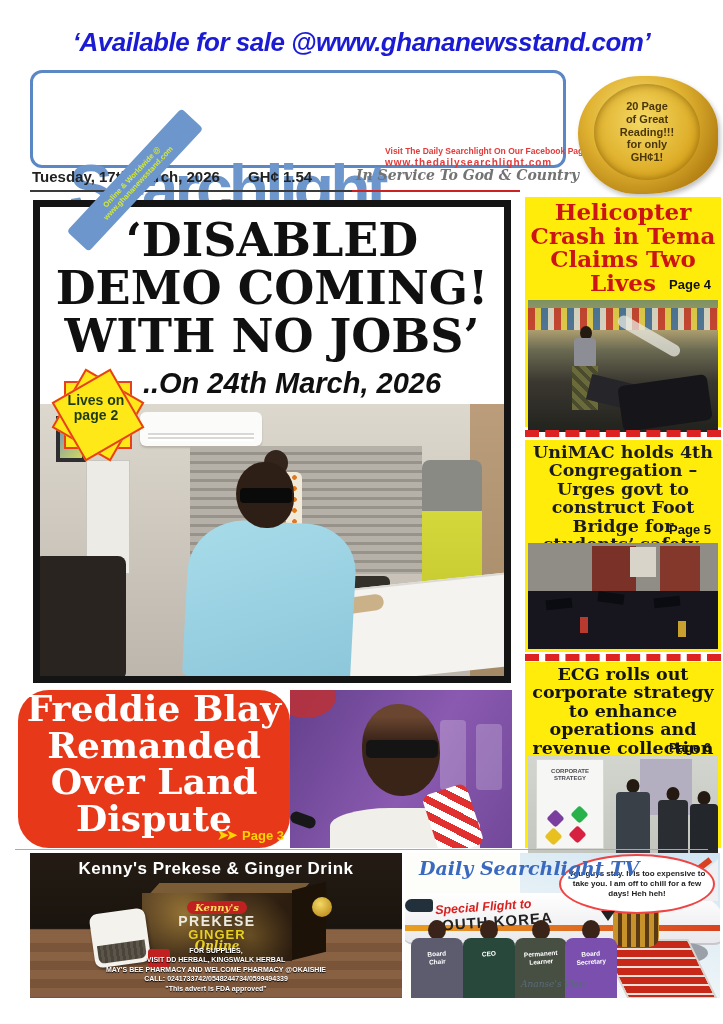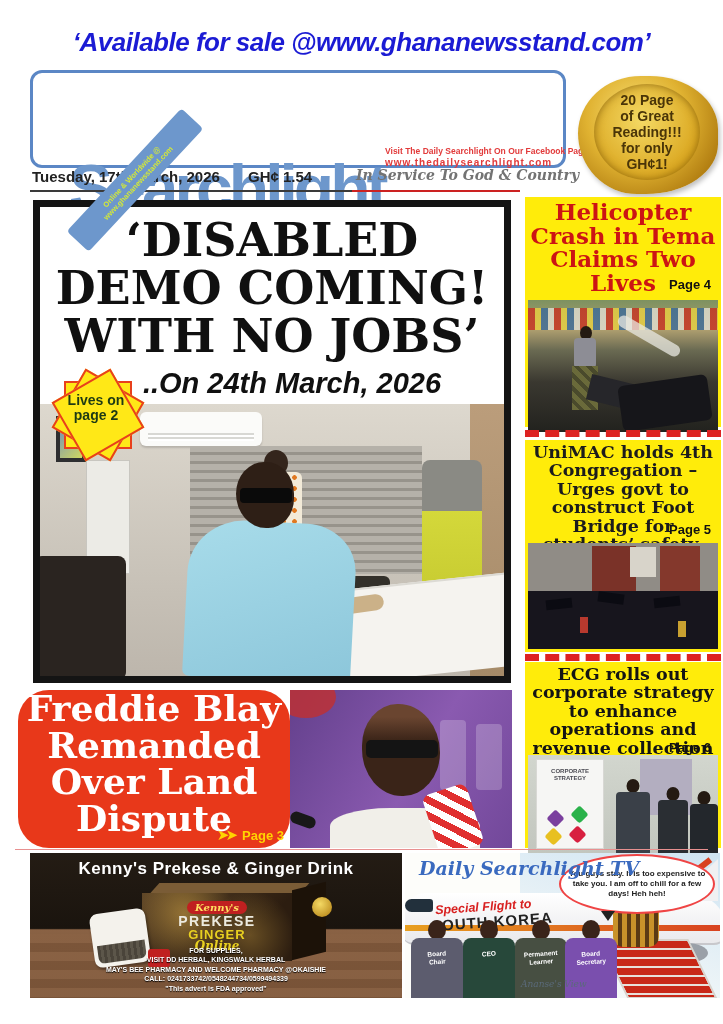--- a/index.html
+++ b/index.html
@@ -27,21 +27,21 @@
 
   
   .seal{left:578px;top:76px;width:140px;height:118px;
     background:radial-gradient(circle at 42% 35%,#f8e27a,#e0b231 45%,#b07c10 80%,#8a5f08);
     border-radius:48% 52% 55% 45% / 52% 48% 45% 55%;
     box-shadow:2px 3px 5px rgba(0,0,0,.25);}
   .seal-inner{left:16px;top:8px;width:106px;height:96px;border-radius:50%;
     background:radial-gradient(circle at 45% 38%,#f4d964,#d9a41c 75%);
     box-shadow:inset 0 0 8px rgba(90,60,0,.6);
     display:flex;align-items:center;justify-content:center;text-align:center;
-    font-size:14px;font-weight:bold;color:#4a3508;line-height:1.15;}
+    font-size:11px;font-weight:bold;color:#4a3508;line-height:1.15;}
 
   
   .date-line{left:32px;top:168px;font-size:15px;font-weight:bold;color:#222;}
   .price-line{left:248px;top:168px;font-size:15px;font-weight:bold;color:#222;}
   .motto{left:356px;top:167px;font-family:"DejaVu Serif",serif;font-style:italic;font-weight:bold;
     font-size:14px;color:#737373;}
   .rule-dark{left:30px;top:190px;width:490px;height:2px;background:#3a3a3a;}
   .rule-red{left:352px;top:190px;width:168px;height:2px;background:#cc2222;}
 
   

